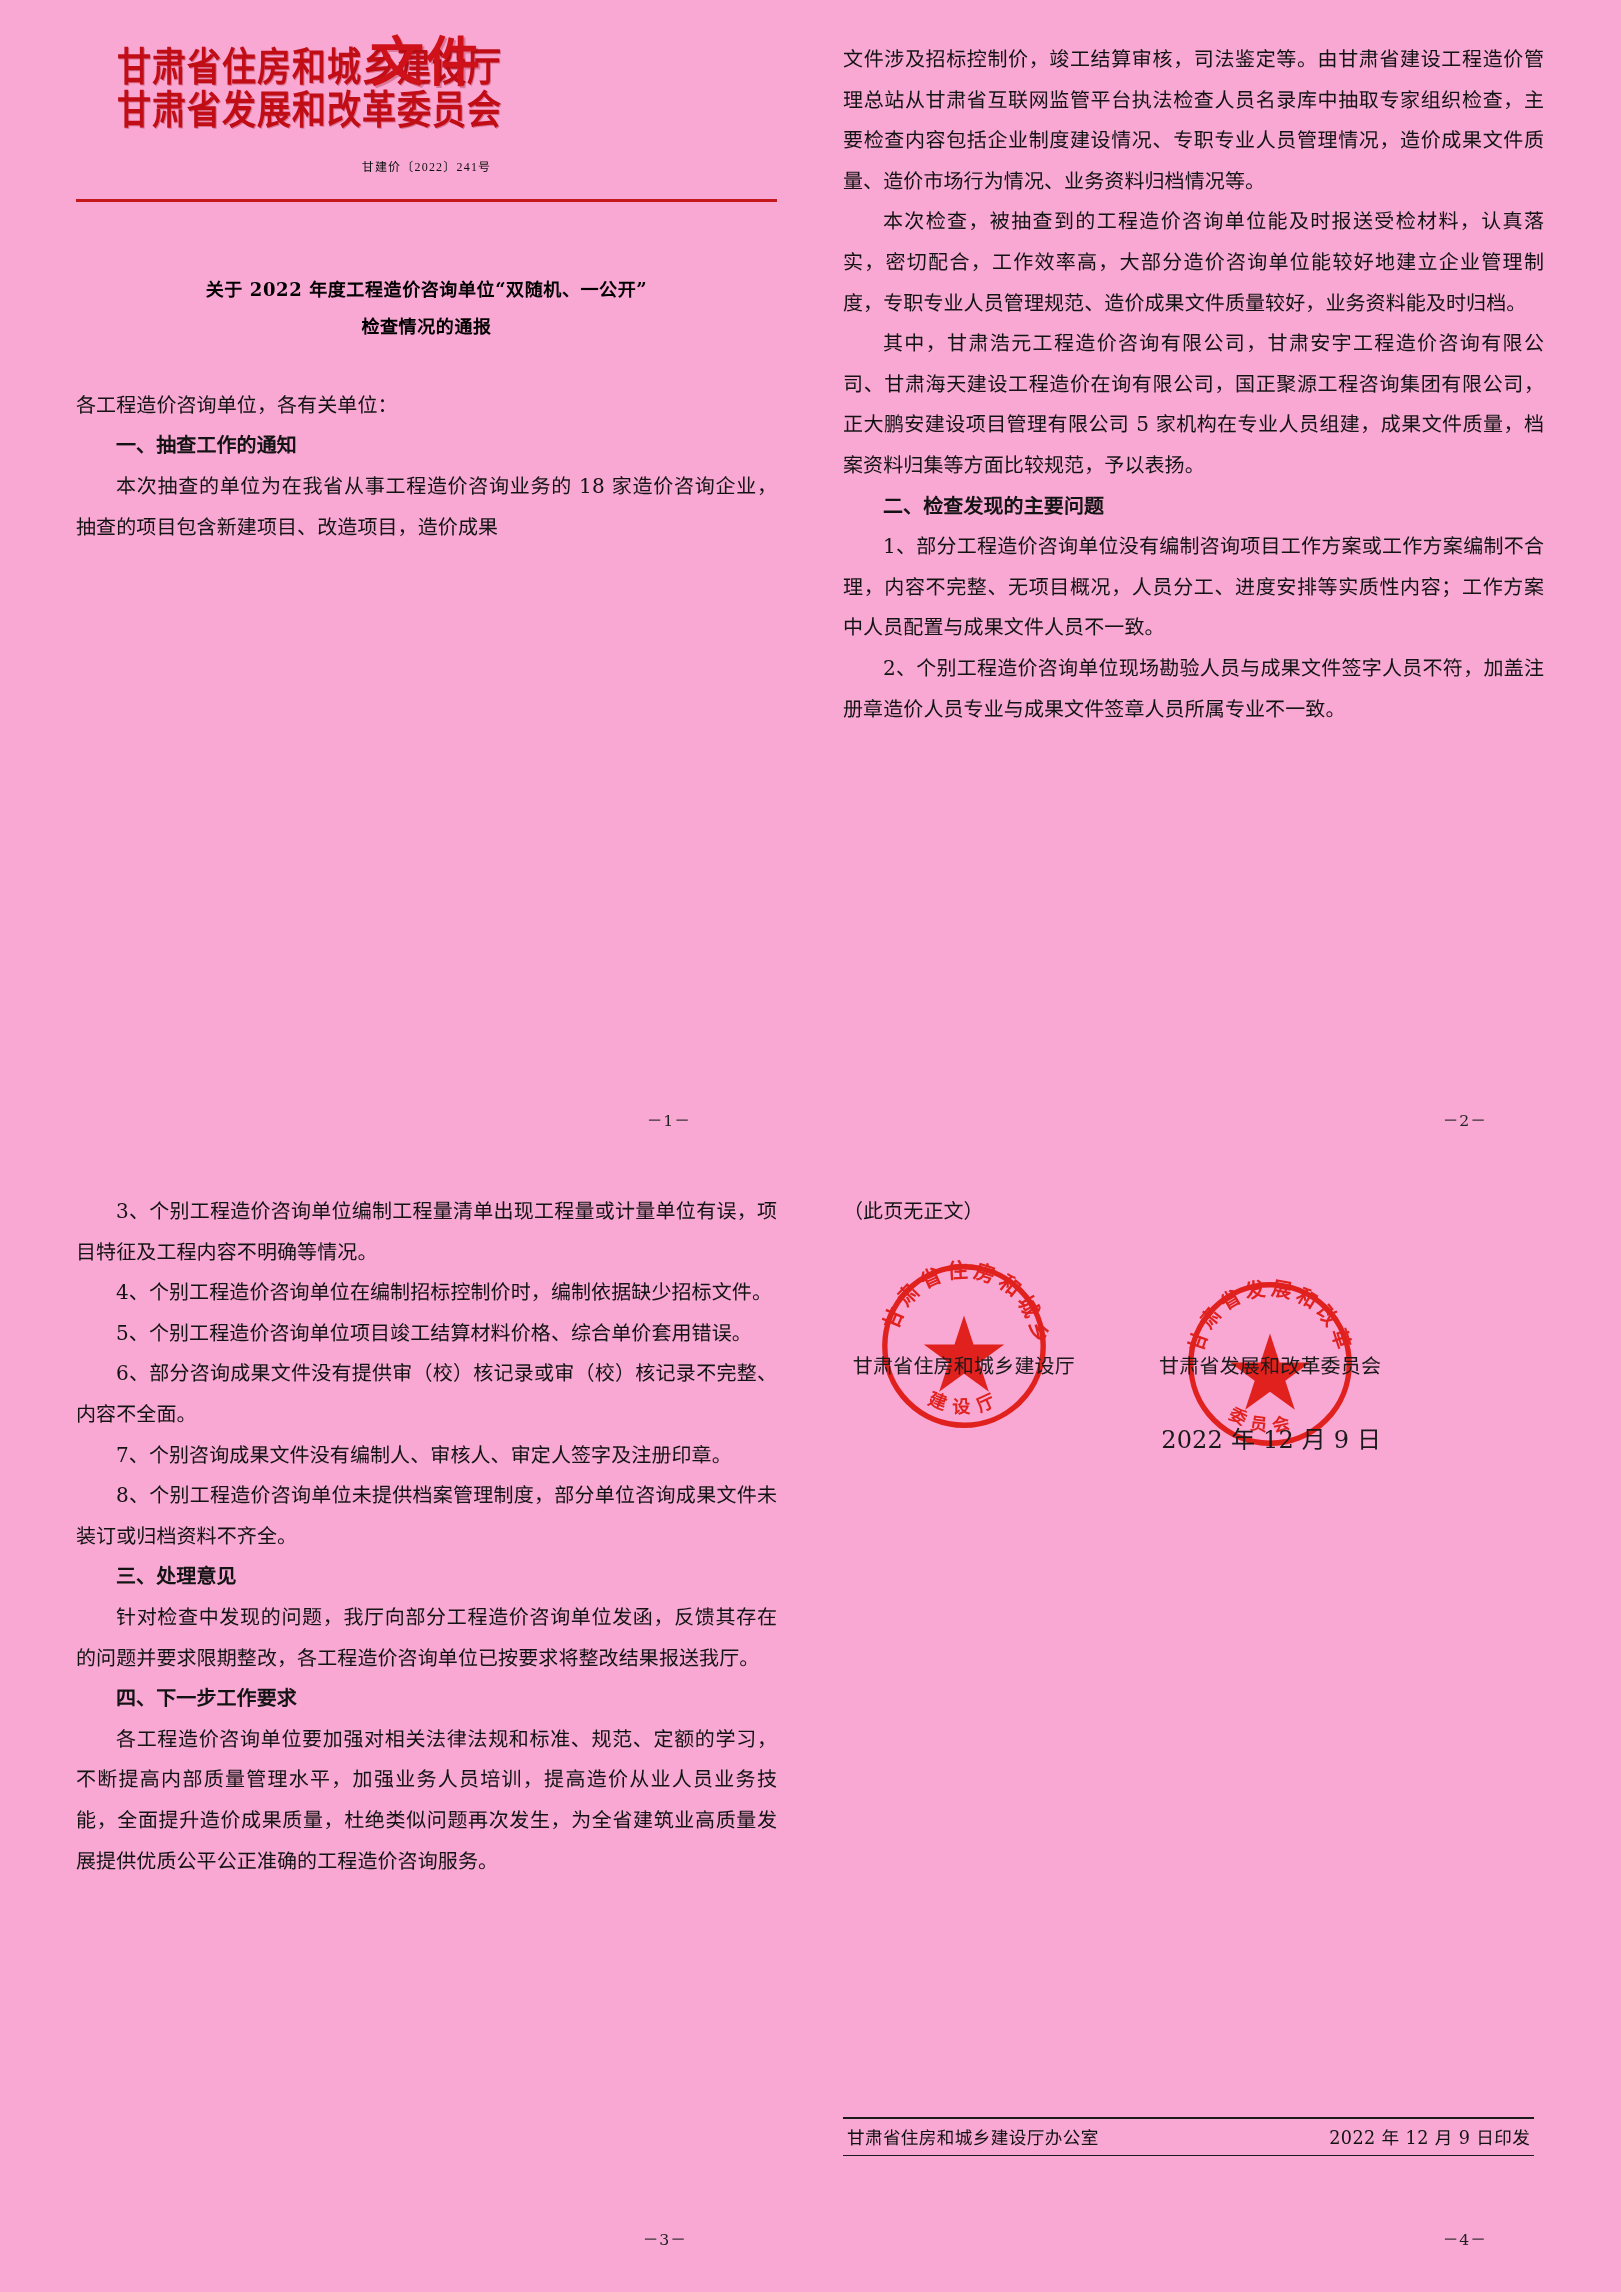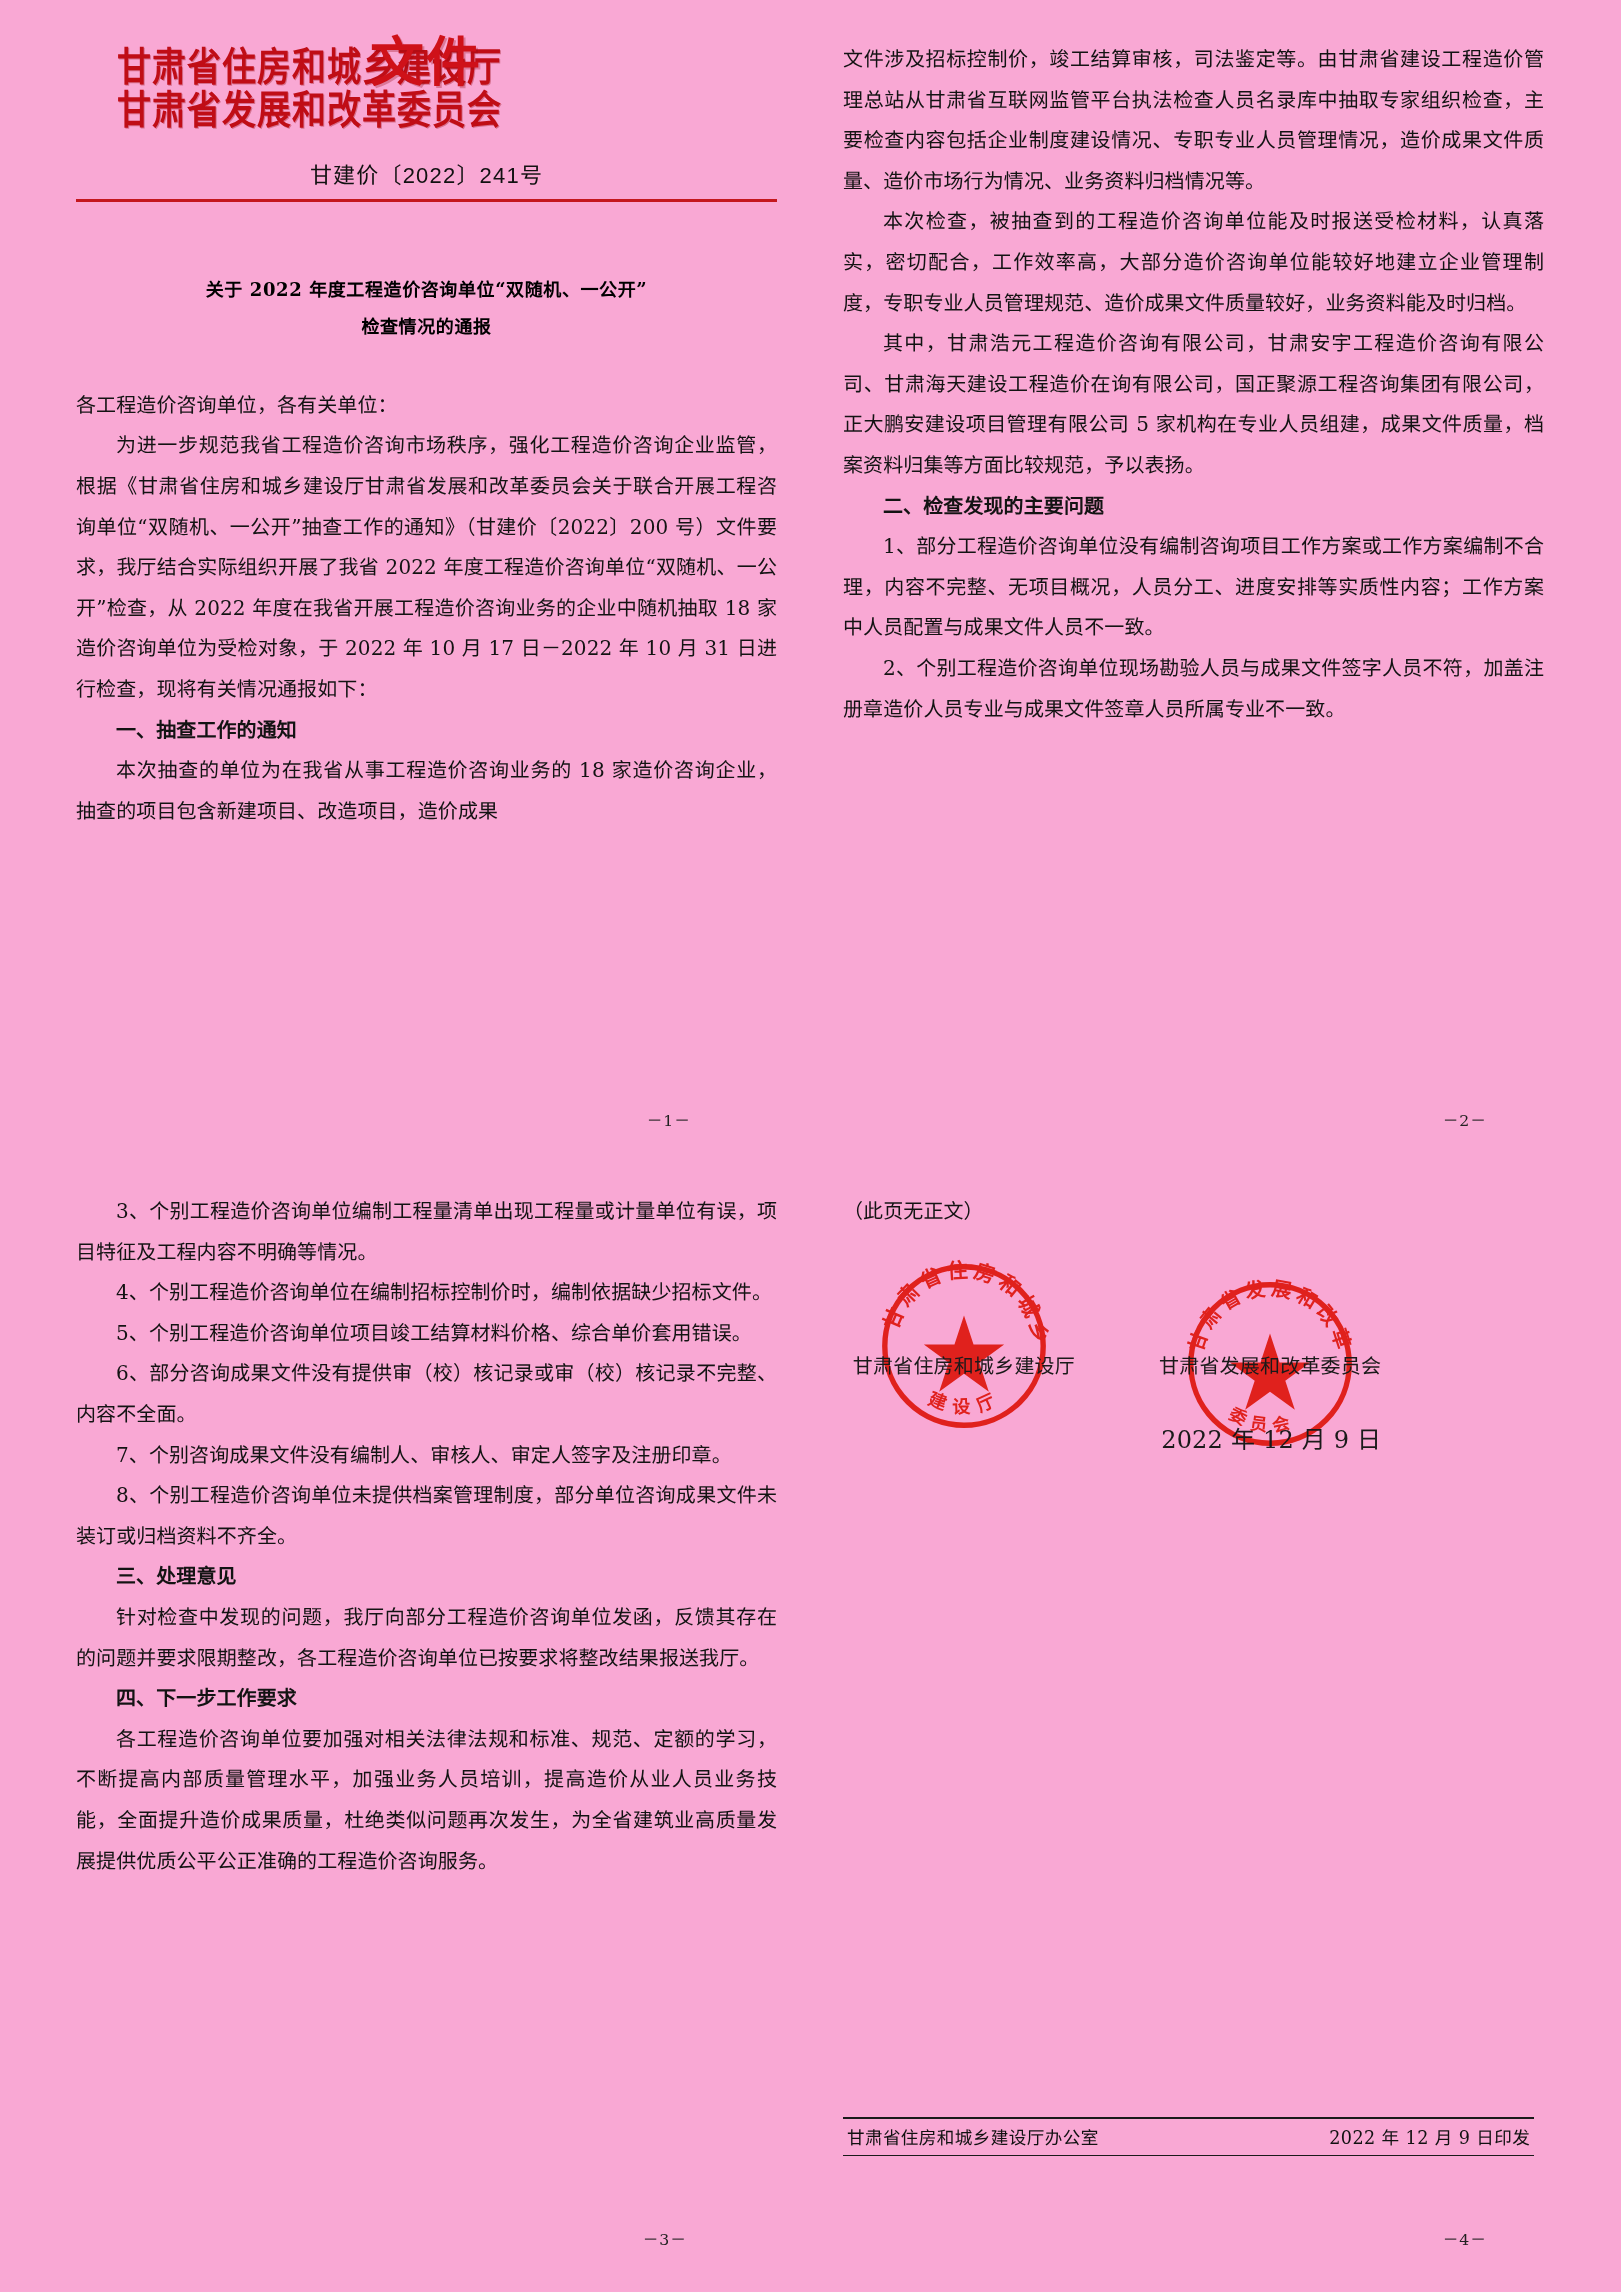--- a/index.html
+++ b/index.html
@@ -67,24 +67,24 @@
     letter-spacing: 2px;
     line-height: 1;
     text-shadow: 2px 2px 0 rgba(150,10,15,.3);
   }
   .doc-number {
     position: absolute;
     left: 0;
     right: 0;
     top: 118px;
     text-align: center;
-    font-size: 22px;
+    font-size: 12px;
     letter-spacing: 1.2px;
     color: #111;
-    font-family: Liberation Sans, sans-serif;
+    font-family: Liberation Serif, serif;
   }
   .masthead-rule {
     position: absolute;
     left: 0;
     right: 0;
     top: 160px;
     height: 2.9px;
     background: #c4171e;
   }
 
@@ -232,21 +232,20 @@
       <div class="masthead-rule"></div>
     </div>
 
     <h1 class="doc-title">
       <span class="tl">关于 2022 年度工程造价咨询单位“双随机、一公开”</span>
       <span class="tl">检查情况的通报</span>
     </h1>
 
     <div class="body-block">
       <p class="para">各工程造价咨询单位，各有关单位：</p>
-      <p class="para indent">为进一步规范我省工程造价咨询市场秩序，强化工程造价咨询企业监管，根据《甘肃省住房和城乡建设厅甘肃省发展和改革委员会关于联合开展工程咨询单位“双随机、一公开”抽查工作的通知》（甘建价〔2022〕200 号）文件要求，我厅结合实际组织开展了我省 2022 年度工程造价咨询单位“双随机、一公开”检查，从 2022 年度在我省开展工程造价咨询业务的企业中随机抽取 18 家造价咨询单位为受检对象，于 2022 年 10 月 17 日－2022 年 10 月 31 日进行检查，现将有关情况通报如下：</p>
       <p class="para heading">一、抽查工作的通知</p>
       <p class="para indent">本次抽查的单位为在我省从事工程造价咨询业务的 18 家造价咨询企业，抽查的项目包含新建项目、改造项目，造价成果</p>
     </div>
 
     <div class="page-num">－1－</div>
   </section>
 
   <section class="page page-2">
     <div class="body-block">
       <p class="para">文件涉及招标控制价，竣工结算审核，司法鉴定等。由甘肃省建设工程造价管理总站从甘肃省互联网监管平台执法检查人员名录库中抽取专家组织检查，主要检查内容包括企业制度建设情况、专职专业人员管理情况，造价成果文件质量、造价市场行为情况、业务资料归档情况等。</p>

